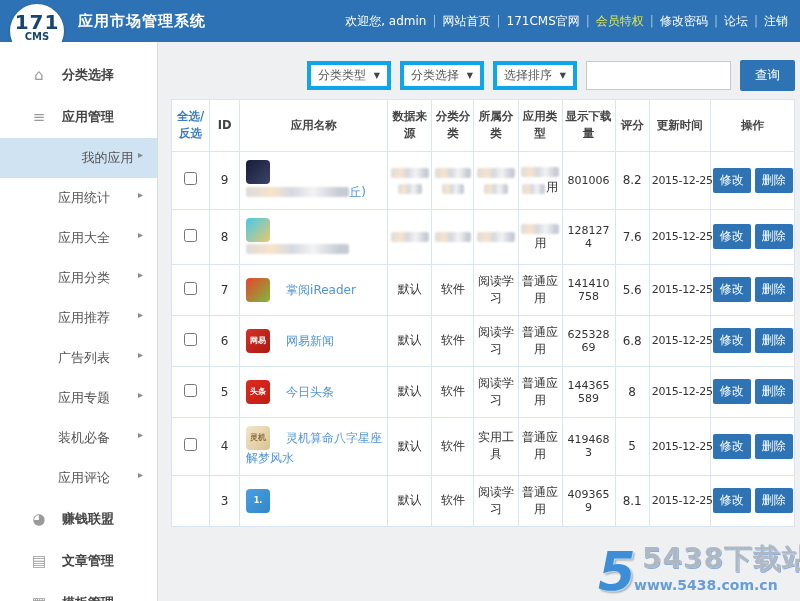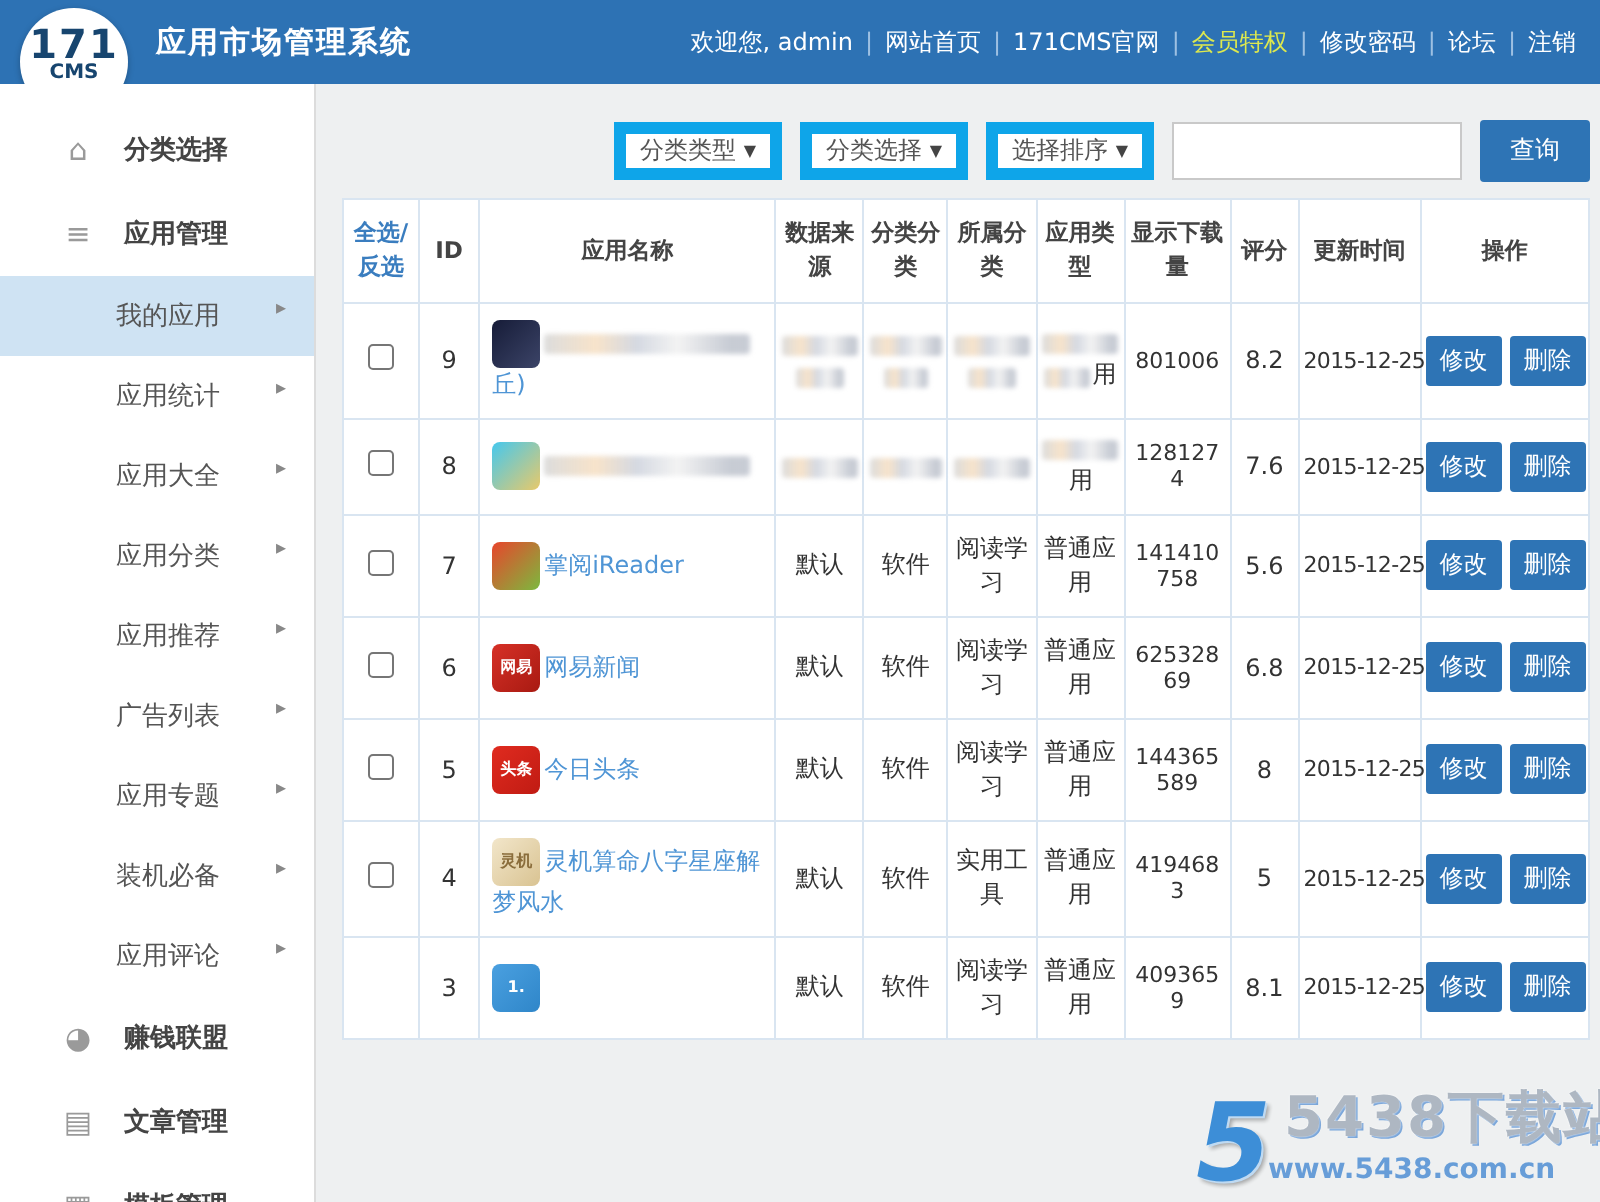--- a/index.html
+++ b/index.html
@@ -18,44 +18,44 @@
   .top-links .tlink { color:#fff; margin:0 4px; cursor:pointer; }
   .top-links .tlink.hl { color:#dde84e; }
   .top-links .sep { color:#9dc0e2; margin:0 2px; }
 
   
   aside { position:absolute; left:0; top:42px; bottom:0; width:158px; background:#fff; border-right:1px solid #dcdcdc; padding-top:12px; z-index:6; }
   .side-top { display:flex; align-items:center; padding:12px 0 12px 30px; font-size:13px; font-weight:bold; color:#444; cursor:pointer; position:relative; }
   .side-top .ic { width:18px; margin-right:14px; color:#9a9a9a; font-size:15px; text-align:center; font-weight:normal; }
   .side-sub { position:relative; padding:11px 0 11px 58px; font-size:13px; color:#555; cursor:pointer; }
   .side-sub .arr { position:absolute; right:14px; top:11px; font-size:10px; color:#888; }
-  .side-sub.active { background:#cfe3f3; }
+  .side-sub.active { background:#cfe3f3;text-align:center; }
 
   
   main { position:absolute; left:159px; top:42px; right:0; bottom:0; padding:8px 5px 0 12px; }
   .breadcrumb { font-size:12px; color:#666; margin:6px 0 14px 2px; }
   .breadcrumb .sep { color:#888; margin:0 3px; }
 
   .toolbar { margin-bottom:8px; }
   .btn { display:inline-block; background:#2b6aa3; color:#fff; font-size:12.5px; padding:7px 11px; margin-right:9px;
          border:none; border-radius:2px; cursor:pointer; font-family:inherit; }
   .filters { display:flex; justify-content:flex-end; align-items:center; gap:9px; margin:10px 0 8px; }
   .sel { display:inline-flex; justify-content:space-between; align-items:center; width:84px; height:29px;
-         border:6px solid #0ea5e9; background:#fff; font-size:12px; color:#555; padding:0 7px; cursor:pointer; }
+         border:4px solid #0ea5e9; background:#fff; font-size:12px; color:#555; padding:0 7px; cursor:pointer; }
   .sel .car { font-size:8px; color:#444; }
   .search { width:145px; height:29px; border:1px solid #c9c9c9; background:#fff; font-size:12px; padding:0 6px; font-family:inherit; }
   .btn.query { background:#2e74b5; padding:7px 15px; margin-right:0; }
 
   
   table { width:100%; border-collapse:collapse; background:#fff; table-layout:fixed; font-size:12px; color:#333; }
   th,td { border:1px solid #d9e5f1; text-align:center; padding:8px 2px; word-break:break-all; vertical-align:middle; }
   th { font-size:11.5px; color:#444; font-weight:bold; line-height:1.5; }
   .selall { color:#3a7dbf; cursor:pointer; }
   td.name { text-align:left; padding-left:6px; }
-  .app-icon { display:inline-block; width:24px; height:24px; border-radius:4px; vertical-align:middle; margin-right:2px;
+  .app-icon { display:inline-block; width:24px; height:24px; border-radius:4px; vertical-align:middle; margin-right:16px;
               color:#fff; font-size:8px; font-weight:bold; text-align:center; line-height:24px; overflow:hidden; }
   .app-link { color:#4f95d5; text-decoration:none; cursor:pointer; }
   td.dl { font-size:11px; }
   td.date { font-size:11px; white-space:nowrap; letter-spacing:-0.3px; }
   td.ops { white-space:nowrap; padding:8px 0; }
   .row-btn { background:#2e74b5; color:#fff; border:none; font-size:12px; padding:4px 7px; border-radius:2px; margin:0 2px; cursor:pointer; font-family:inherit; }
 
   
   .smudge { display:inline-block; vertical-align:middle; width:96%; height:10px; border-radius:2px;
             background:linear-gradient(90deg, rgba(214,214,214,.85), rgba(240,200,150,.5) 25%, rgba(205,210,220,.85) 45%, rgba(235,235,235,.6) 65%, rgba(190,195,205,.85) 90%);

